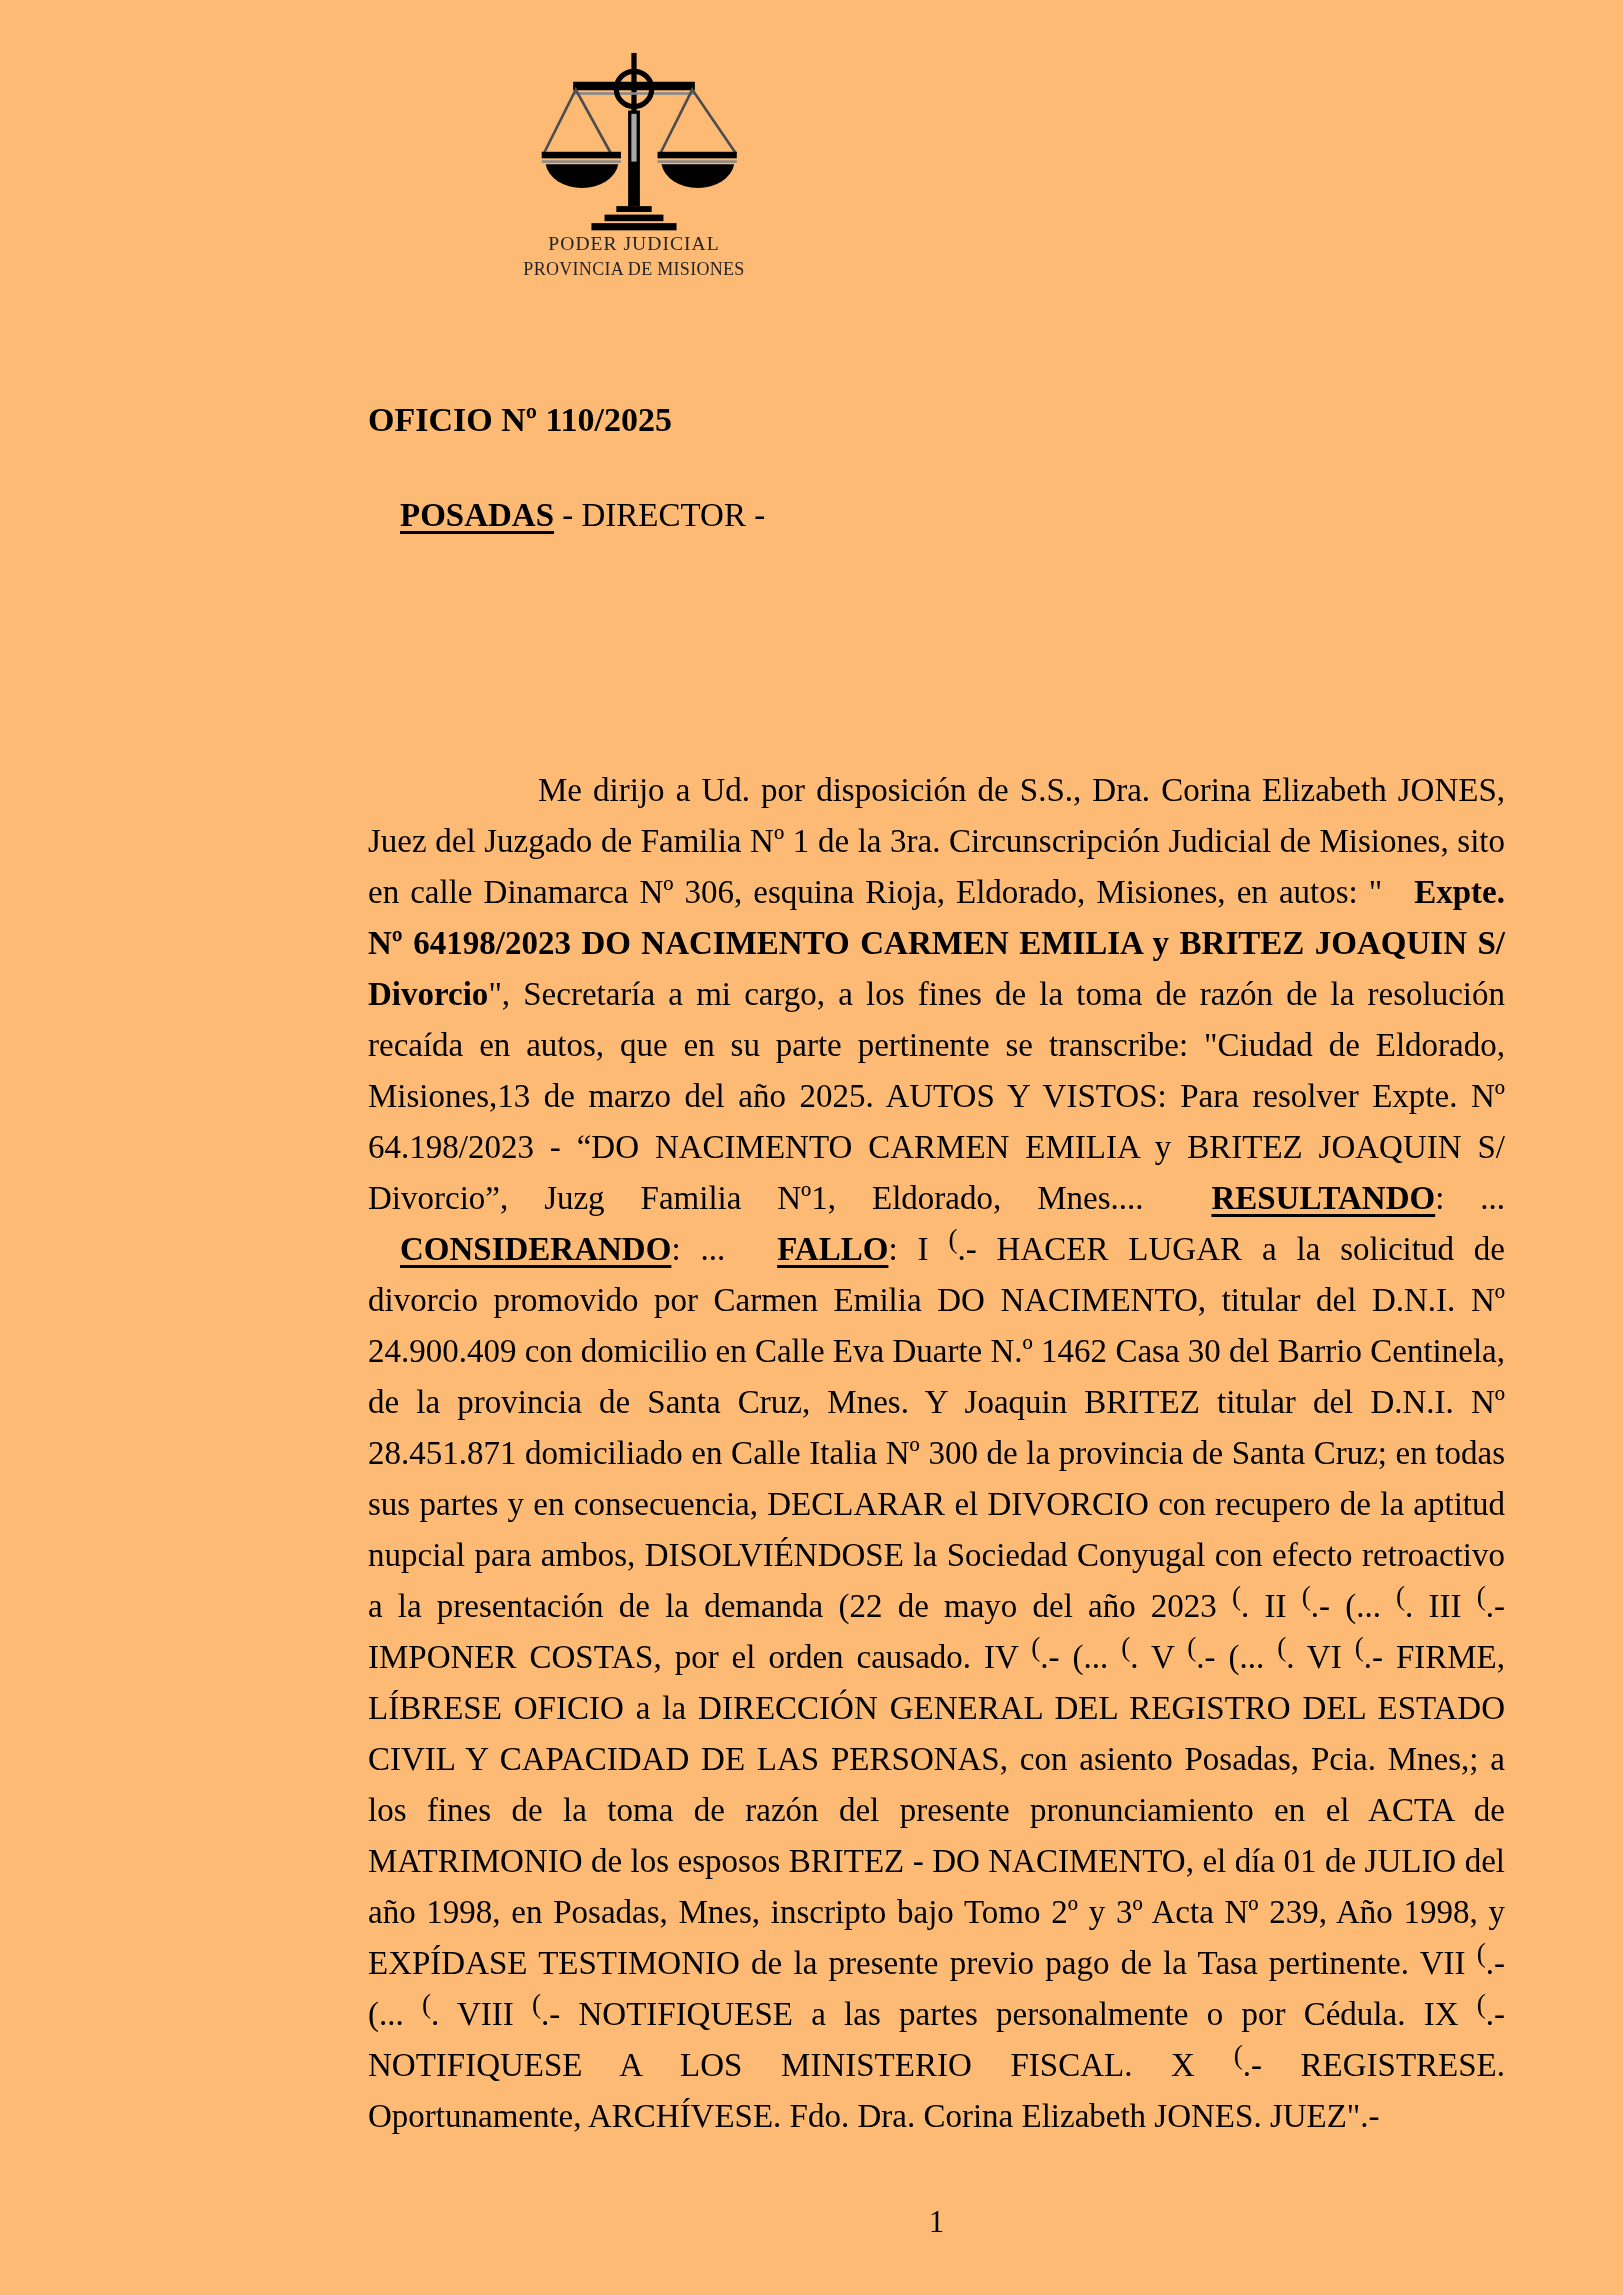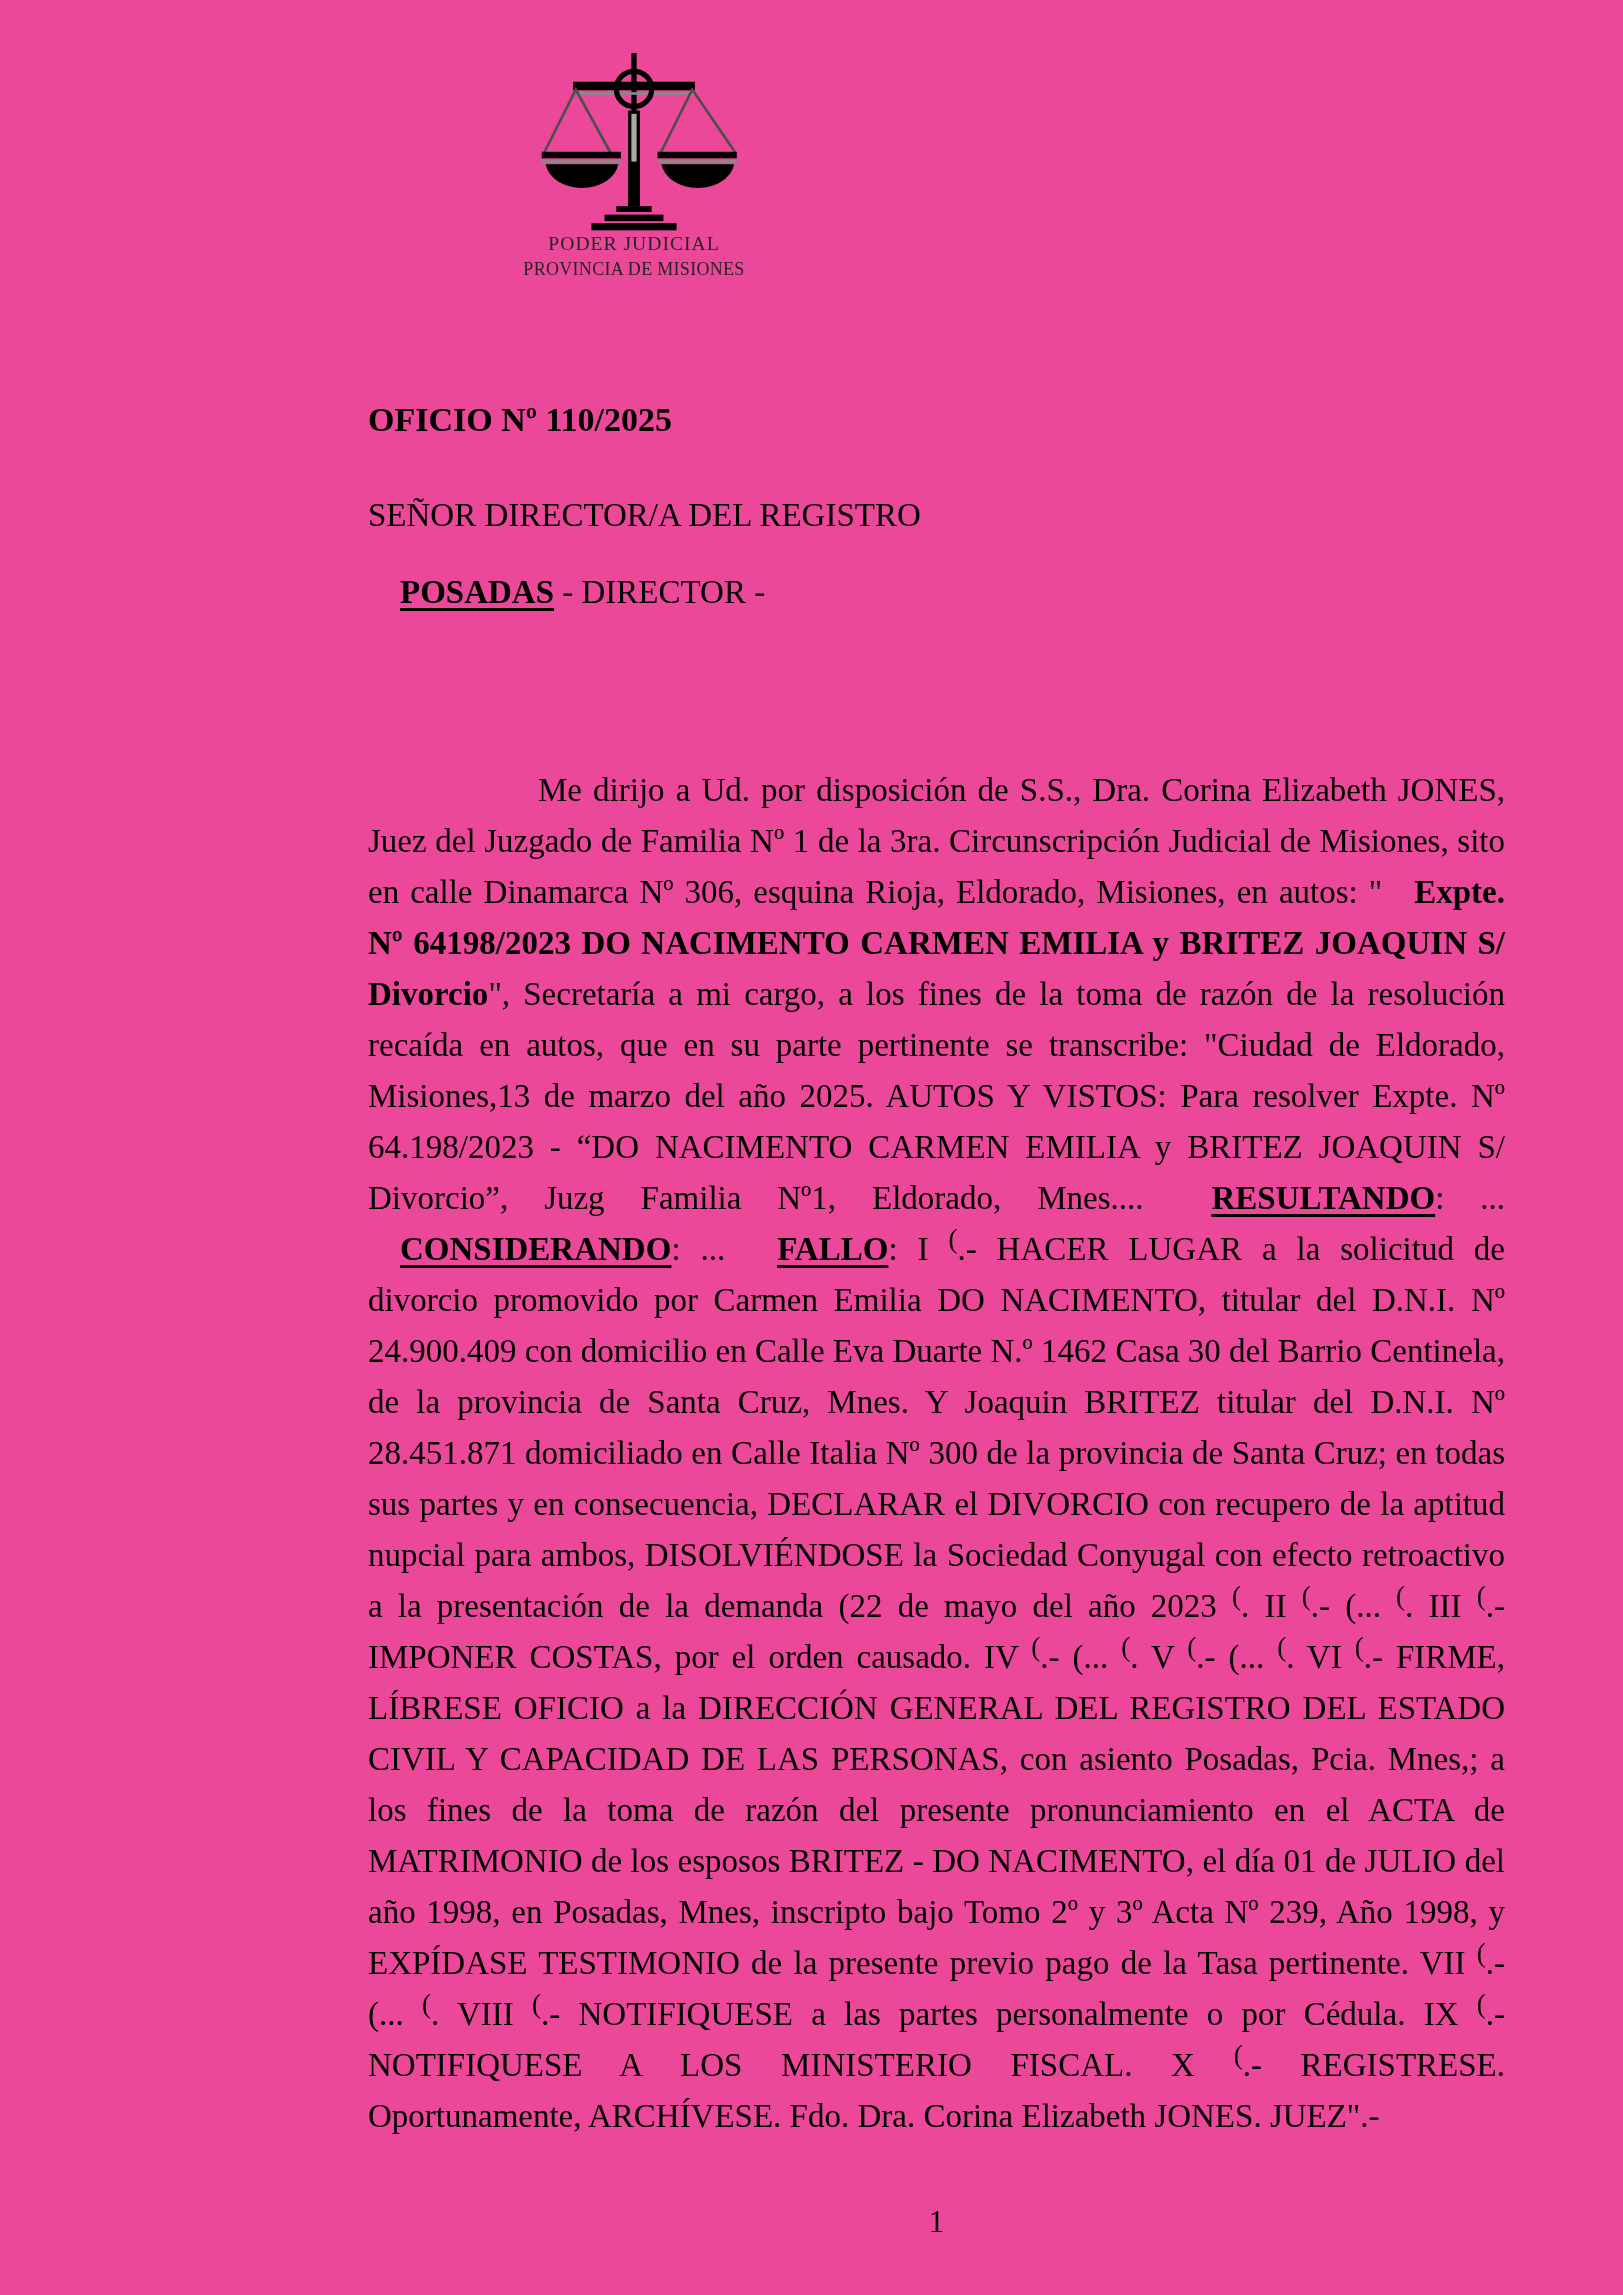--- a/index.html
+++ b/index.html
@@ -1,16 +1,16 @@
 <!DOCTYPE html>
 <html style="font-size:10.5px"><head>
 <meta charset="utf-8">
 <style>
   html,body{margin:0;padding:0;background:#ffffff;}
-  .page{position:relative;width:1623px;height:2295px;background:#ec4899;overflow:hidden;
+  .page{position:relative;width:1623px;height:2295px;background:#fdba74;overflow:hidden;
         font-family:"Liberation Serif","DejaVu Serif",serif;color:#000000;}
 
   
   .logo{position:absolute;left:523px;top:49px;width:222px;text-align:center;}
   .logo svg{display:block;margin:0 auto;}
   .logo-caption{font-size:19.6px;line-height:25.5px;letter-spacing:1px;color:#242424;white-space:nowrap;}
   .logo-caption.small{font-size:18px;letter-spacing:0.3px;}
 
   
   .title{position:absolute;left:368px;top:399px;width:1137px;margin:0;
@@ -65,21 +65,20 @@
       <rect x="120" y="253" width="90" height="10" fill="#000"></rect>
       <rect x="100" y="266" width="130" height="11" fill="#000"></rect>
     </svg>
     <div class="logo-caption">PODER JUDICIAL</div>
     <div class="logo-caption small">PROVINCIA DE MISIONES</div>
   </div>
 
   <h1 class="title">OFICIO Nº 110/2025</h1>
 
   <div class="address">
-    <p><span>SEÑOR DIRECTOR/A DEL REGISTRO</span></p>
     <p><span class="b u">POSADAS</span><span> - DIRECTOR -</span></p>
   </div>
 
   <p class="body-text"><span>Me dirijo a Ud. por disposición de S.S., Dra. Corina Elizabeth JONES, Juez del Juzgado de Familia Nº 1 de la 3ra. Circunscripción Judicial de Misiones, sito en calle Dinamarca Nº 306, esquina Rioja, Eldorado, Misiones, en autos: "</span><span class="b">Expte. Nº 64198/2023 DO NACIMENTO CARMEN EMILIA y BRITEZ JOAQUIN S/ Divorcio</span><span>", Secretaría a mi cargo, a los fines de la toma de razón de la resolución recaída en autos, que en su parte pertinente se transcribe: "Ciudad de Eldorado, Misiones,13 de marzo del año 2025. AUTOS Y VISTOS: Para resolver Expte. Nº 64.198/2023 - “DO NACIMENTO CARMEN EMILIA y BRITEZ JOAQUIN S/ Divorcio”, Juzg Familia Nº1, Eldorado, Mnes.... </span><span class="b u">RESULTANDO</span><span>: ... </span><span class="b u">CONSIDERANDO</span><span>: ... </span><span class="b u">FALLO</span><span>: I </span><span class="sup">(</span><span>.- HACER LUGAR a la solicitud de divorcio promovido por Carmen Emilia DO NACIMENTO, titular del D.N.I. Nº 24.900.409 con domicilio en Calle Eva Duarte N.º 1462 Casa 30 del Barrio Centinela, de la provincia de Santa Cruz, Mnes. Y Joaquin BRITEZ titular del D.N.I. Nº 28.451.871 domiciliado en Calle Italia Nº 300 de la provincia de Santa Cruz; en todas sus partes y en consecuencia, DECLARAR el DIVORCIO con recupero de la aptitud nupcial para ambos, DISOLVIÉNDOSE la Sociedad Conyugal con efecto retroactivo a la presentación de la demanda (22 de mayo del año 2023 </span><span class="sup">(</span><span>. II </span><span class="sup">(</span><span>.- (... </span><span class="sup">(</span><span>. III </span><span class="sup">(</span><span>.- IMPONER COSTAS, por el orden causado. IV </span><span class="sup">(</span><span>.- (... </span><span class="sup">(</span><span>. V </span><span class="sup">(</span><span>.- (... </span><span class="sup">(</span><span>. VI </span><span class="sup">(</span><span>.- FIRME, LÍBRESE OFICIO a la DIRECCIÓN GENERAL DEL REGISTRO DEL ESTADO CIVIL Y CAPACIDAD DE LAS PERSONAS, con asiento Posadas, Pcia. Mnes,; a los fines de la toma de razón del presente pronunciamiento en el ACTA de MATRIMONIO de los esposos BRITEZ - DO NACIMENTO, el día 01 de JULIO del año 1998, en Posadas, Mnes, inscripto bajo Tomo 2º y 3º Acta Nº 239, Año 1998, y EXPÍDASE TESTIMONIO de la presente previo pago de la Tasa pertinente. VII </span><span class="sup">(</span><span>.- (... </span><span class="sup">(</span><span>. VIII </span><span class="sup">(</span><span>.- NOTIFIQUESE a las partes personalmente o por Cédula. IX </span><span class="sup">(</span><span>.- NOTIFIQUESE A LOS MINISTERIO FISCAL. X </span><span class="sup">(</span><span>.- REGISTRESE. Oportunamente, ARCHÍVESE. Fdo. Dra. Corina Elizabeth JONES. JUEZ".-</span></p>
 
   <div class="footer">1</div>
 
 </div>
 
 

